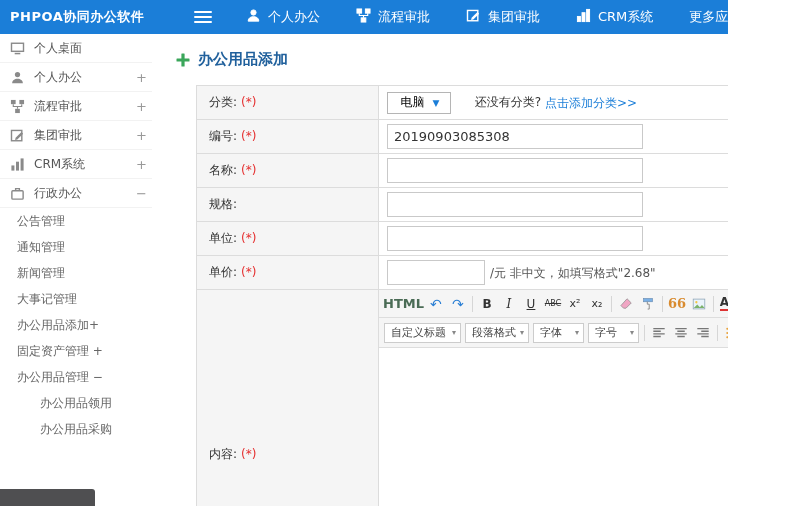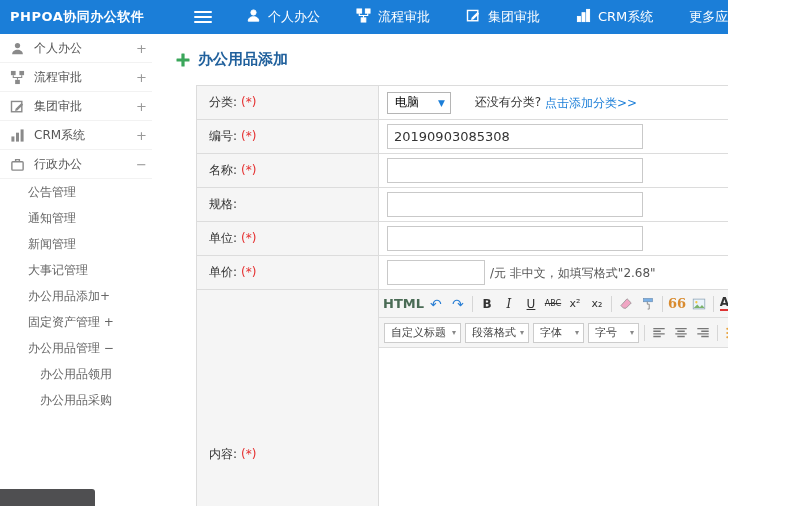--- a/index.html
+++ b/index.html
@@ -15,41 +15,41 @@
   .topnav { display:flex; align-items:center; margin-left:34px; gap:36px; }
   .nav-item { display:flex; align-items:center; gap:7px; font-size:13px; cursor:pointer; white-space:nowrap; }
   .nav-item svg { width:15px; height:15px; fill:#fff; stroke:#fff; }
 
   
   .sidebar { position:absolute; top:34px; left:0; width:160px; height:472px; background:#fff; border-right:1px solid #e3e3e3; }
   .s-item { display:flex; align-items:center; height:29px; padding:0 12px 0 10px; font-size:12px; color:#555; cursor:pointer; border-bottom:1px solid #f2f2f2; }
   .s-item .sicon { width:15px; height:15px; margin-right:9px; color:#8a8a8a; flex:0 0 15px; }
   .s-item .sicon svg { width:15px; height:15px; fill:currentColor; stroke:currentColor; }
   .s-item .expand { margin-left:auto; color:#999; font-size:13px; }
-  .s-sub { display:flex; align-items:center; height:26px; padding-left:28px; font-size:12px; color:#666; cursor:pointer; }
+  .s-sub { display:flex; align-items:center; height:26px; padding-left:17px; font-size:12px; color:#666; cursor:pointer; }
   .s-sub3 { padding-left:40px; }
 
   
   .status-bubble { position:absolute; left:0; bottom:0; width:95px; height:17px; background:#4f4f51; border-top-right-radius:3px; }
 
   
   .main { position:absolute; top:34px; left:152px; width:639px; height:472px; background:#fff; overflow:hidden; }
   .page-title { display:flex; align-items:center; gap:8px; margin:16px 0 0 24px; }
   .plus-icon svg { width:14px; height:14px; display:block; }
   .page-title .t { font-size:15px; font-weight:bold; color:#20609c; }
 
   table.form { border-collapse:collapse; table-layout:fixed; width:573px; margin:16px 0 0 44px; }
   table.form td { border:1px solid #dcdcdc; font-size:12px; vertical-align:middle; }
   td.lbl { width:182px; background:#f5f5f5; padding-left:12px; height:34px; color:#333; }
   .req { color:#e53030; margin-left:4px; }
   td.val { padding:4px 8px; background:#fff; }
   .inp { width:256px; height:25px; border:1px solid #c9c9c9; padding:0 6px; font-size:13px; color:#333; font-family:inherit; background:#fff; }
   .inp.small { width:98px; }
   .suffix { margin-left:5px; color:#555; }
-  .fake-select { display:inline-flex; align-items:center; justify-content:space-between; min-width:64px; height:22px; border:1px solid #b5b5b5; background:#fff; padding:0 5px 0 7px; cursor:pointer; vertical-align:middle; }
+  .fake-select { display:inline-flex; align-items:center; justify-content:center; min-width:64px; height:22px; border:1px solid #b5b5b5; background:#fff; padding:0 5px 0 7px; cursor:pointer; vertical-align:middle; }
   .fake-select .scaret { color:#1b7ed8; font-size:9px; margin-left:8px; }
   .hint { margin-left:20px; color:#333; }
   a.link { color:#1b7ed8; text-decoration:none; cursor:pointer; }
 
   
   td.val.editor-cell { padding:0; vertical-align:top; height:330px; }
   .editor { display:flex; flex-direction:column; height:100%; }
   .ed-toolbar { background:#f5f5f5; border-bottom:1px solid #ddd; display:flex; align-items:center; padding:2px 3px; height:28px; overflow:hidden; }
   .ed-toolbar.second { height:30px; }
   .tbtn { display:inline-flex; align-items:center; justify-content:center; min-width:20px; height:22px; margin:0 1px; border-radius:2px; font-size:12px; color:#333; cursor:pointer; }
@@ -118,20 +118,28 @@
         <span><svg viewBox="0 0 10 10" style="width:10px;height:10px;">
               <path d="M1 3l4 4 4-4z"></path>
             </svg></span>
       </div>
     </nav>
   </header>
 
   <aside class="sidebar">
     <div class="s-item">
       <span class="sicon"><svg viewBox="0 0 16 16">
+            <rect x="1.6" y="2.4" width="12.8" height="8.6" fill="none" stroke-width="1.5"></rect>
+            <rect x="5" y="12.6" width="6" height="1.6" stroke="none"></rect>
+          </svg></span>
+      <span>个人桌面</span>
+      <span class="expand"></span>
+    </div>
+    <div class="s-item">
+      <span class="sicon"><svg viewBox="0 0 16 16">
             <circle cx="8" cy="4.8" r="2.8" stroke="none"></circle>
             <path d="M2.3 14c0-3.2 2.6-4.8 5.7-4.8s5.7 1.6 5.7 4.8z" stroke="none"></path>
           </svg></span>
       <span>个人办公</span>
       <span class="expand">+</span>
     </div>
     <div class="s-item">
       <span class="sicon"><svg viewBox="0 0 16 16">
             <rect x="1" y="1" width="5" height="4.5" stroke="none"></rect>
             <rect x="10" y="1" width="5" height="4.5" stroke="none"></rect>

